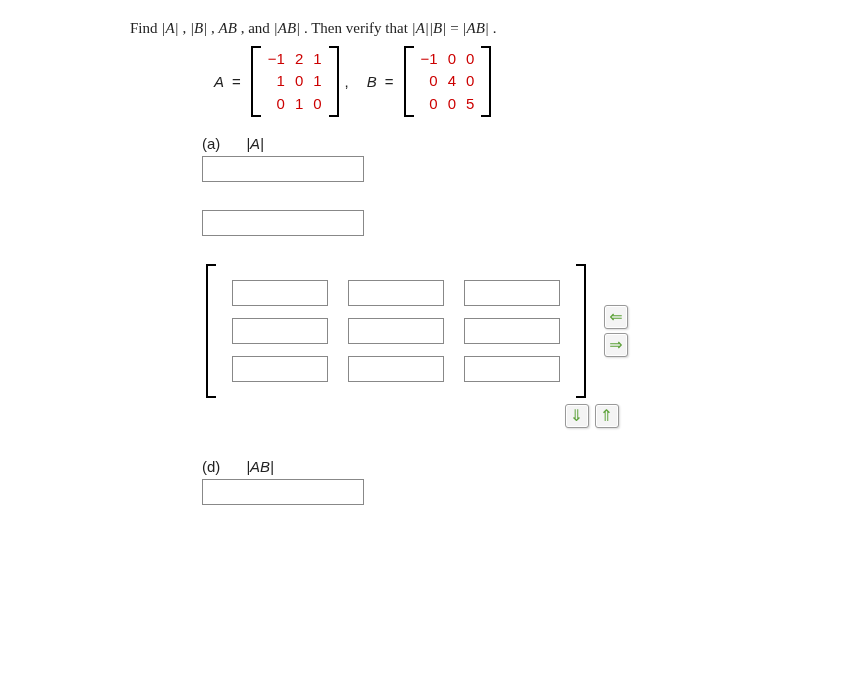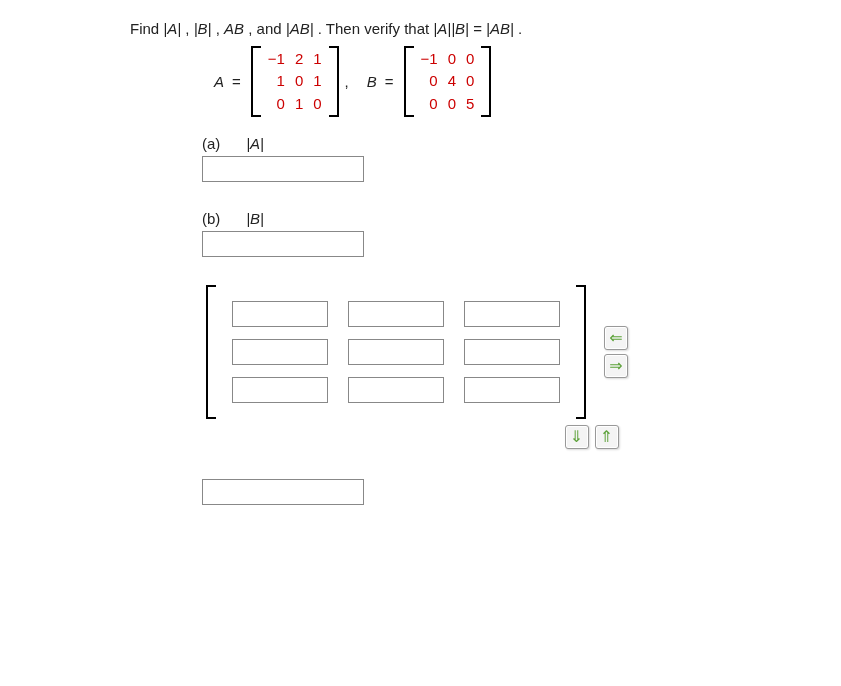--- a/index.html
+++ b/index.html
@@ -5,20 +5,21 @@
   body {
     font-family: Verdana, Arial, sans-serif;
     font-size: 15px;
     color: #222;
     margin: 0;
     padding: 20px 0 40px 130px;
     background: #fff;
   }
   .question-text {
     margin-bottom: 9px;
+    font-family: Liberation Serif, serif;
   }
   .ital { font-style: italic; }
   .matrix-block {
     display: flex;
     align-items: center;
     justify-content: flex-start;
     margin: 4px 0 18px 84px;
   }
   .mlabel { font-style: italic; padding: 0 6px 0 0; }
   .eq { padding: 0 10px 0 2px; }
@@ -170,24 +171,20 @@
 
 <div class="part">
   <div class="part-label">
     <span class="part-letter">(a)</span>
     <span class="ital">|A|</span>
   </div>
   <input class="answer-input" style="">
 </div>
 
 <div class="part" style="margin-top:28px">
-  <div class="part-label">
-    <span class="part-letter">(b)</span>
-    <span class="ital">|B|</span>
-  </div>
   <input class="answer-input" style="">
 </div>
 
 <div class="part" style="margin-top:28px">
   <div class="matrix-entry-wrap">
     <span class="bmatrix big">
       <table>
         <tbody>
             <tr>
           <td><input class="cell-input" style=""></td>
@@ -220,14 +217,18 @@
     <div class="arrow-btn">
         <span>⇓</span>
       </div>
     <div class="arrow-btn">
         <span>⇑</span>
       </div>
   </div>
 </div>
 
 <div class="part part-d">
+  <div class="part-label">
+    <span class="part-letter">(d)</span>
+    <span class="ital">|AB|</span>
+  </div>
   <input class="answer-input" style="">
 </div>
 
 </body></html>

